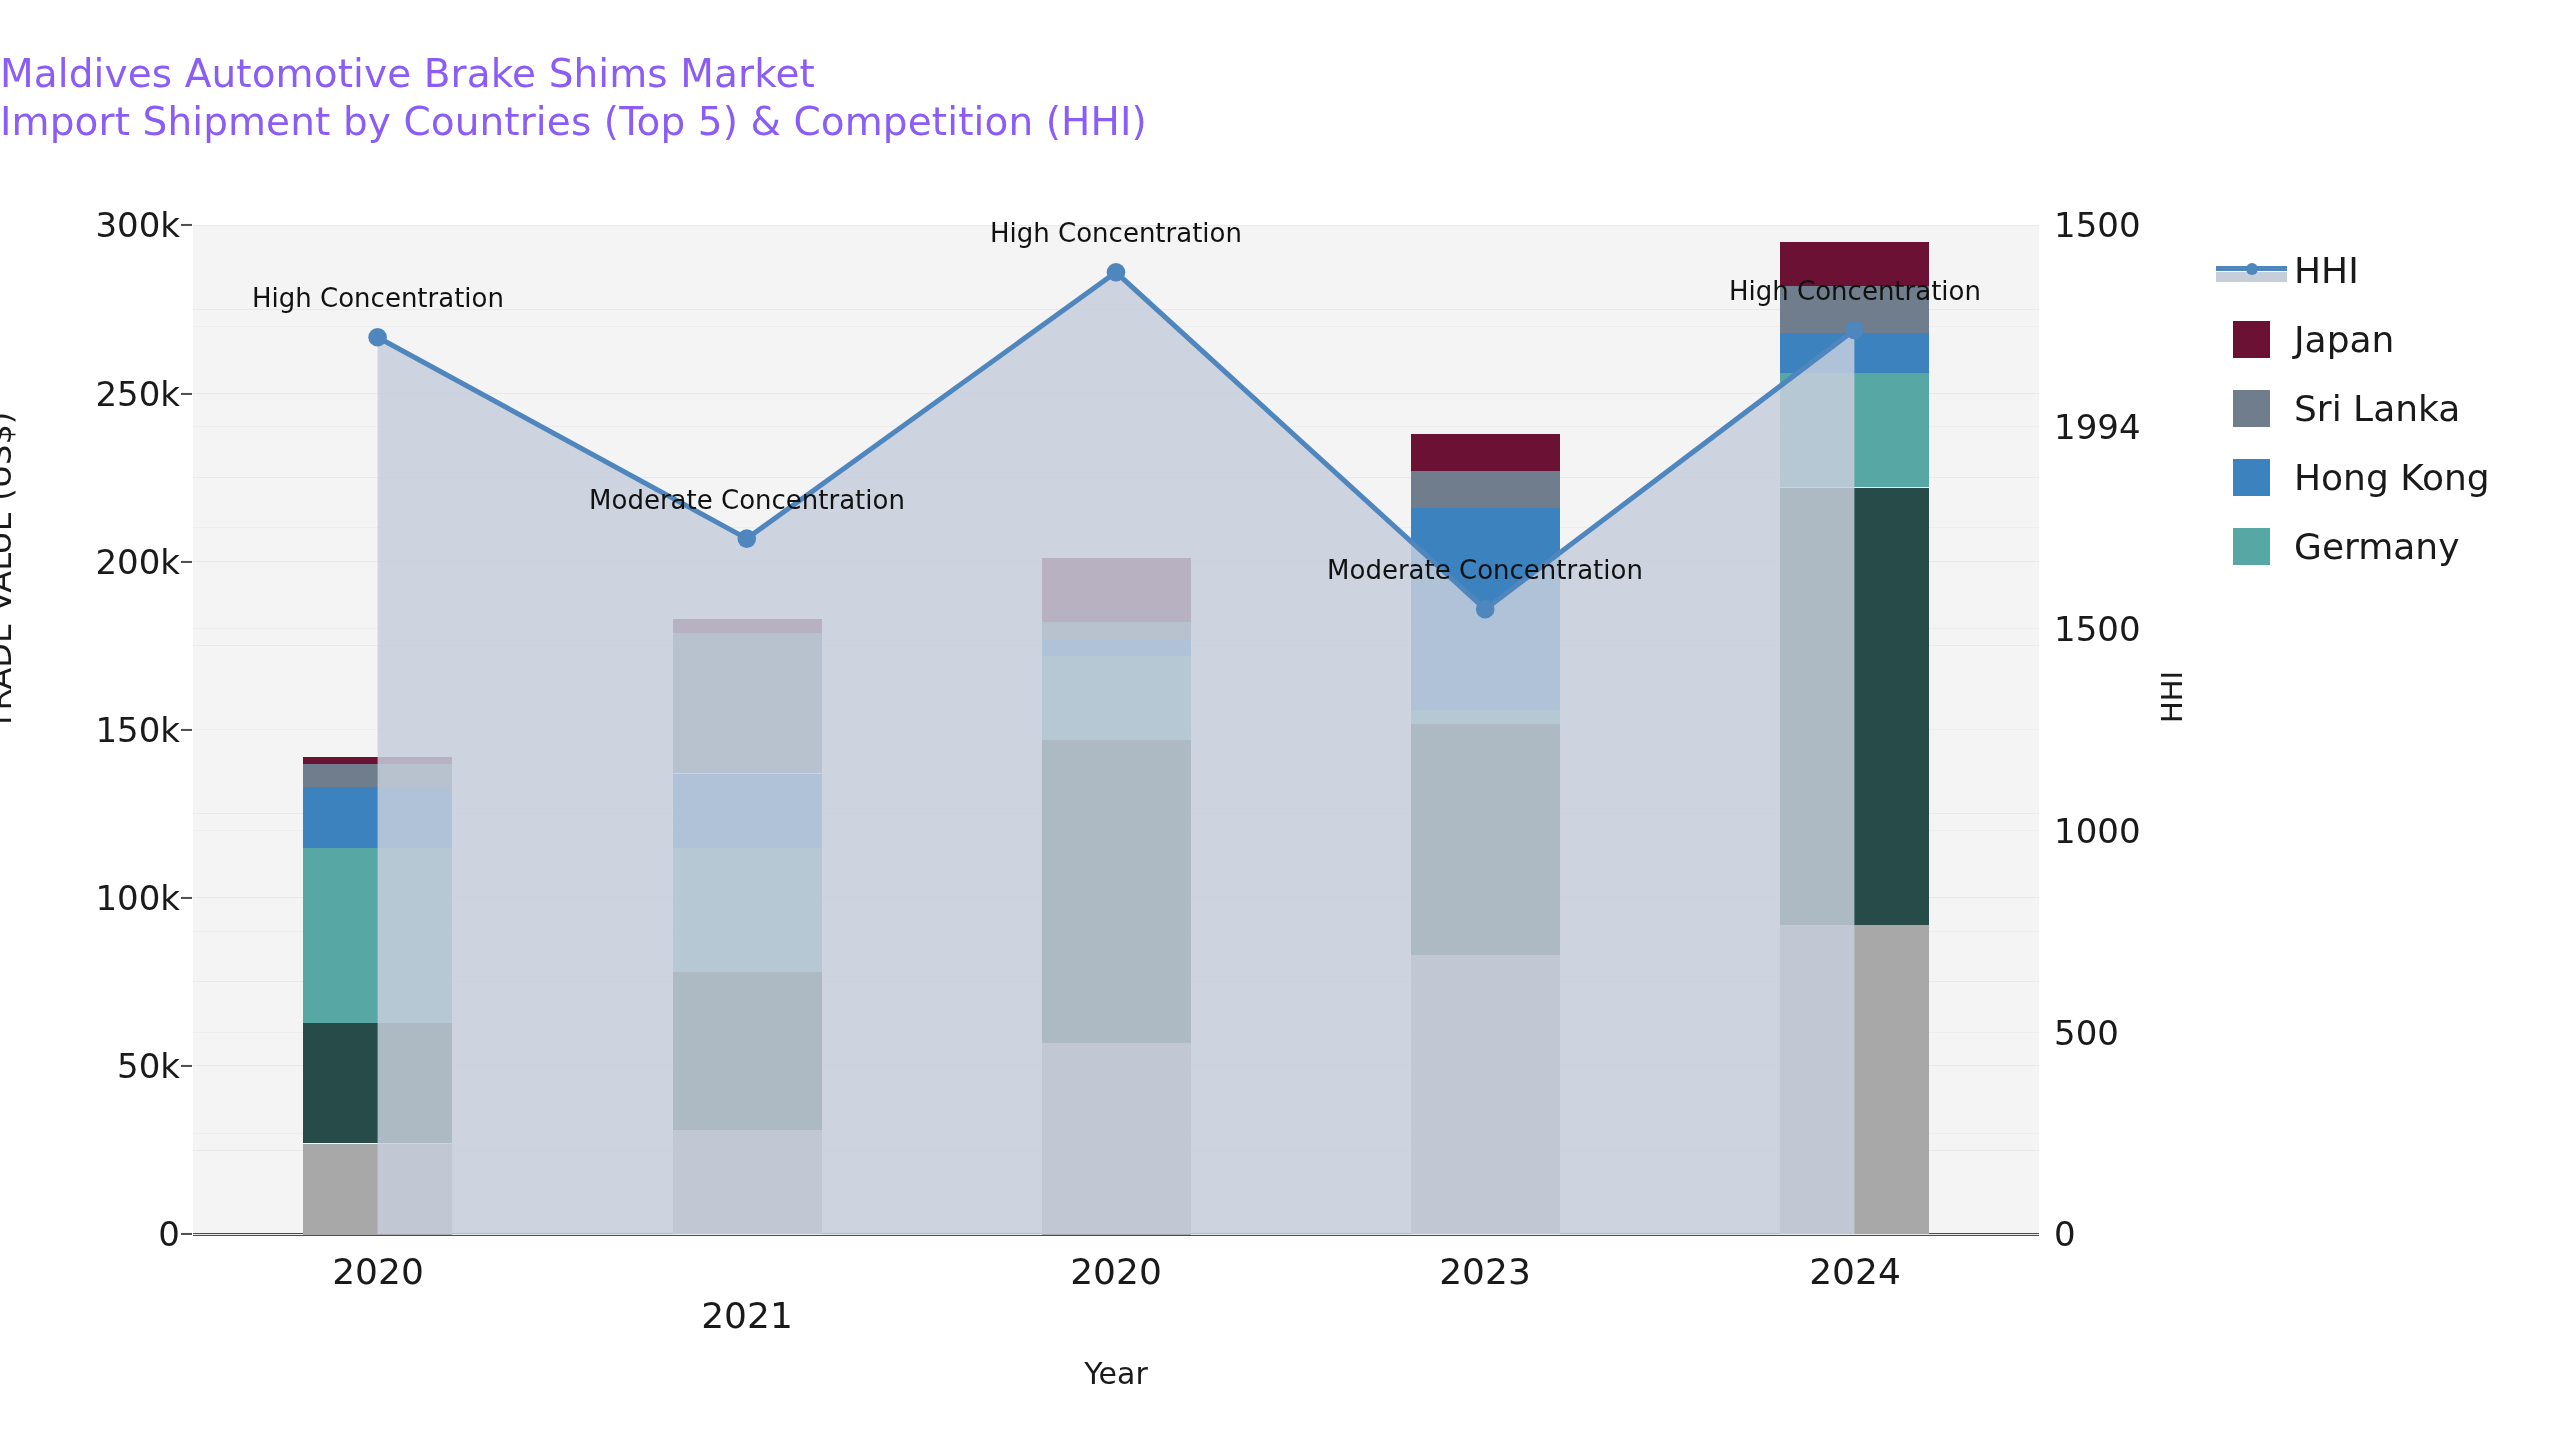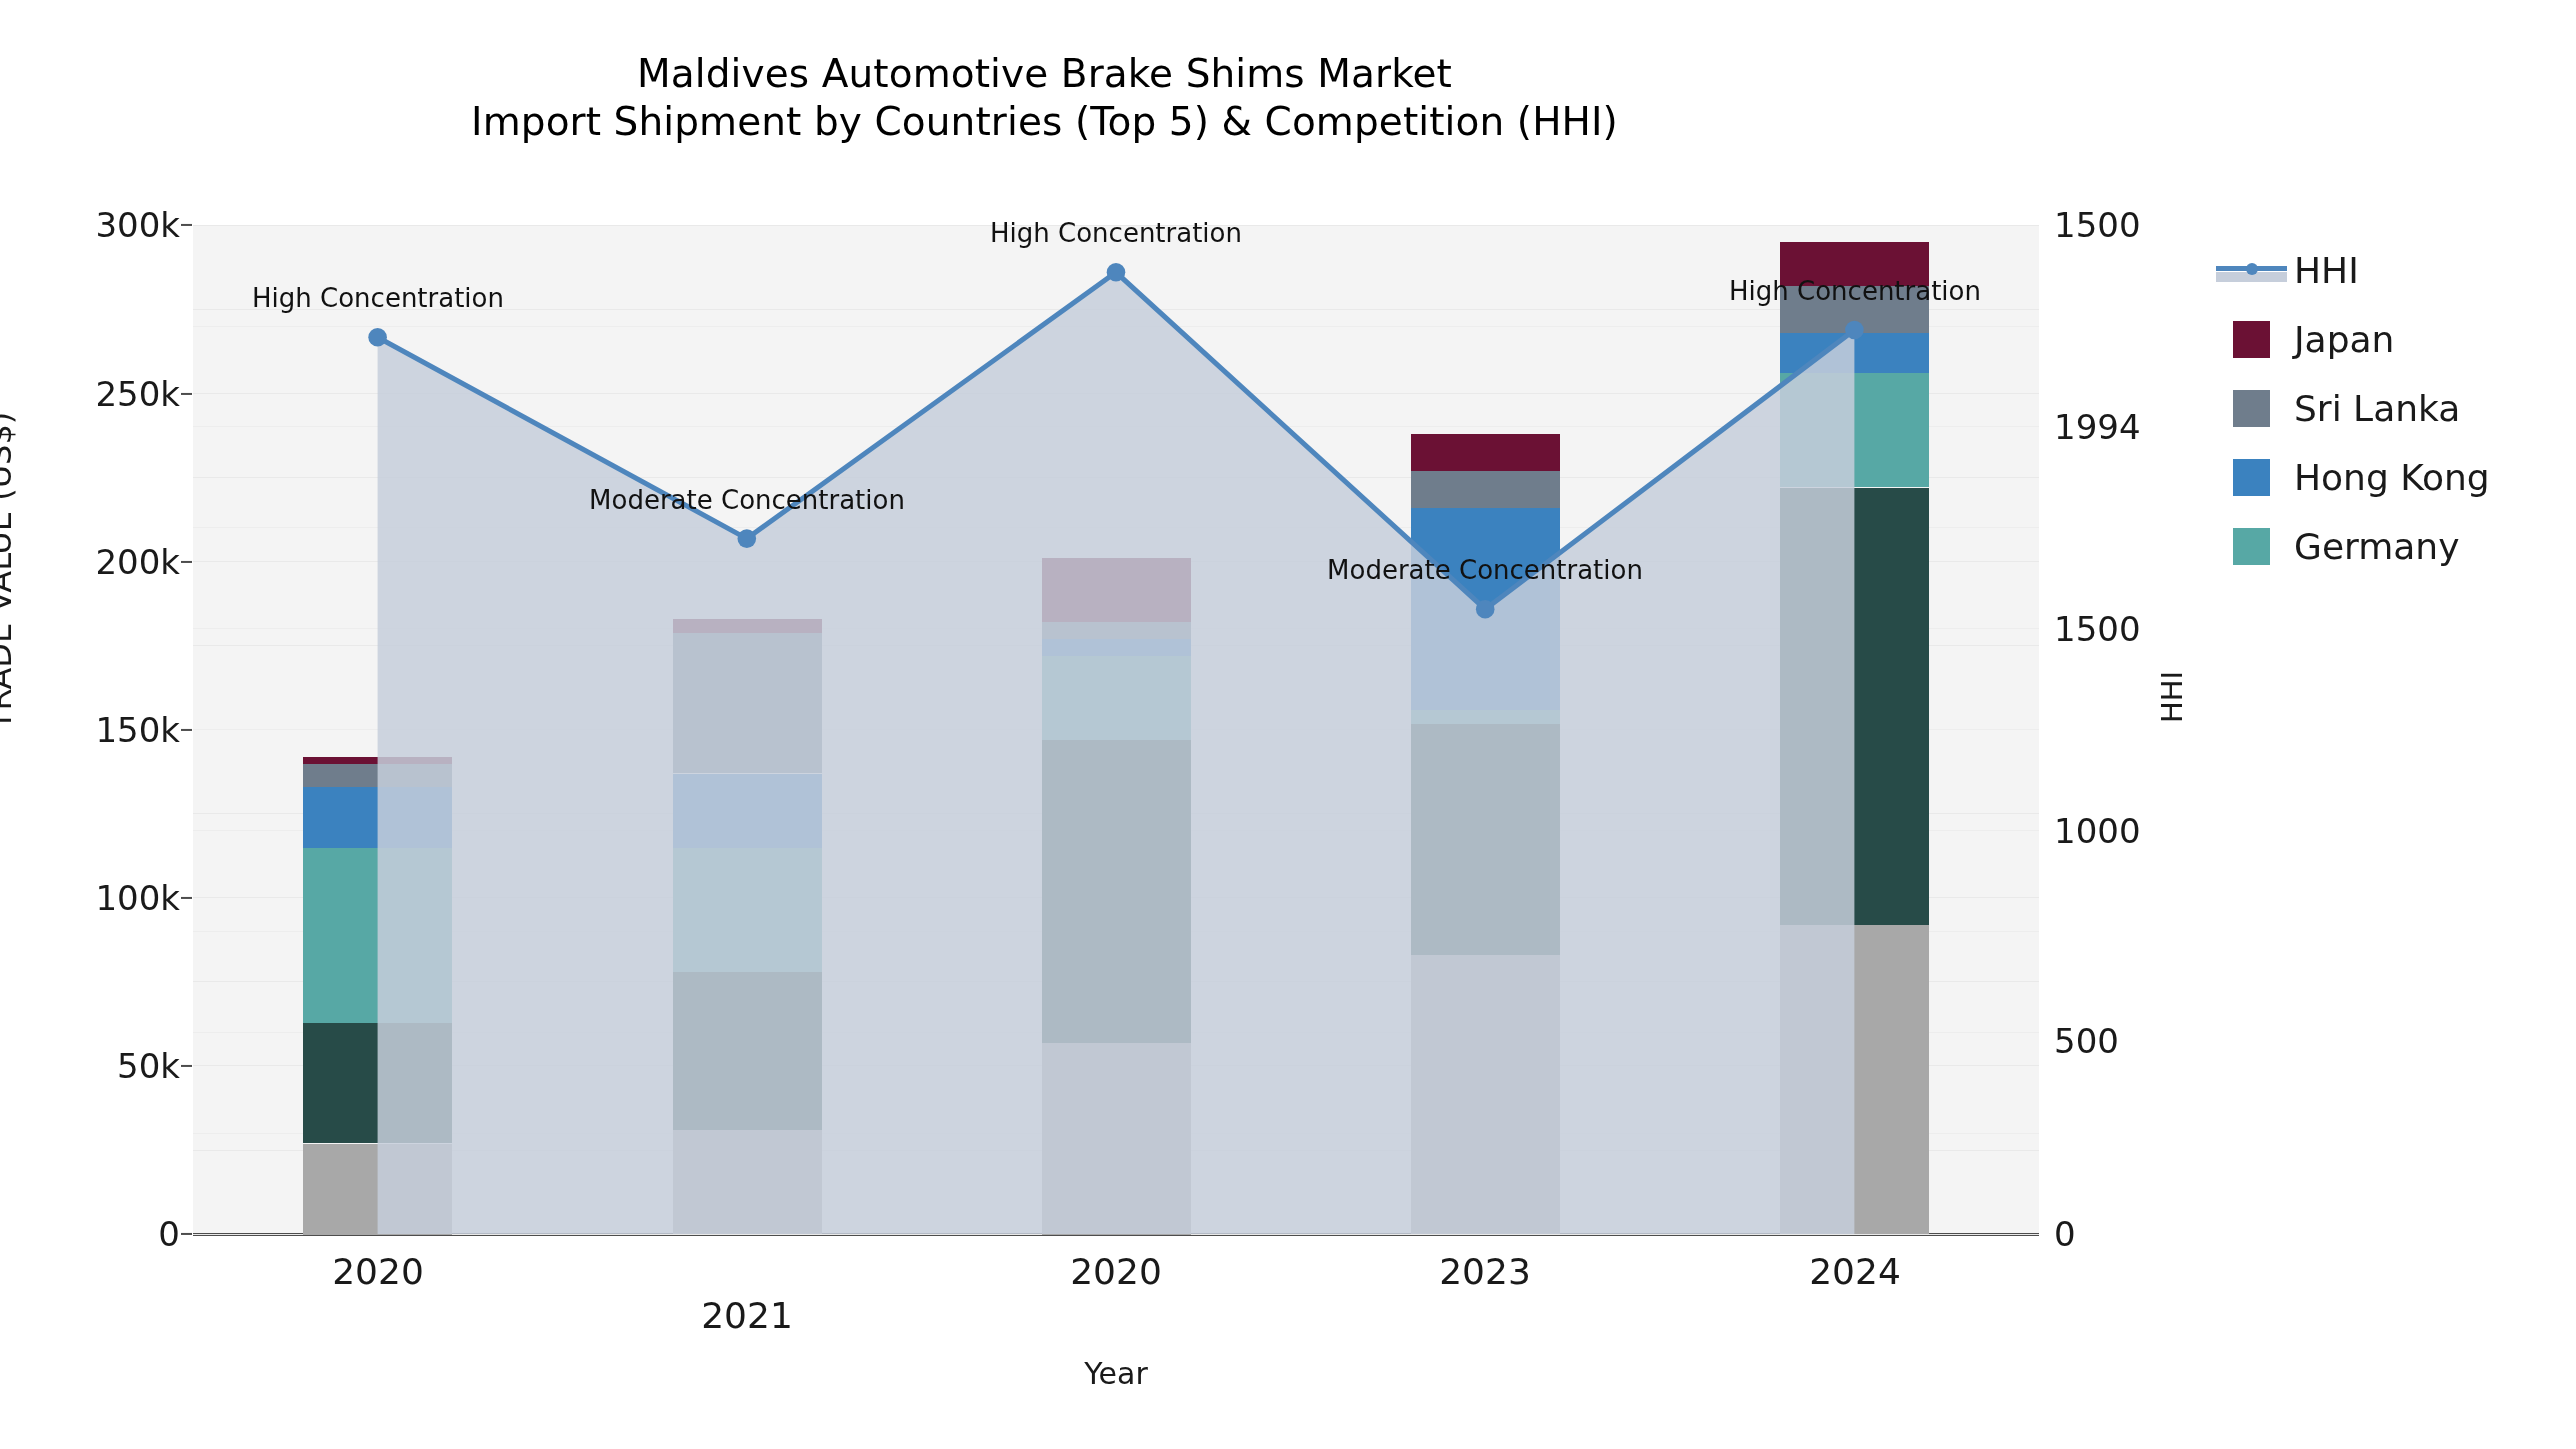--- a/index.html
+++ b/index.html
@@ -8,21 +8,21 @@
     width:2576px;height:1449px;
     background:#ffffff;
     font-family:"DejaVu Sans","Liberation Sans",sans-serif;
     overflow:hidden;
   }
   #figure{position:relative;width:2576px;height:1449px;}
 
   
   #title-block{
     position:absolute;left:0;top:50px;width:2089px;
-    text-align:center;color:#000000;
+    color:#8b5cf6;
     font-size:39px;line-height:1.22;font-weight:400;
     letter-spacing:0.1px;
   }
   #title-block div{white-space:nowrap;}
 
   
   #plot{
     position:absolute;left:193px;top:225px;width:1846px;height:1009px;
     background:#f4f4f4;
   }
@@ -143,21 +143,21 @@
       <div class="ytickmark" style="top: 730px; left: 181px;"></div>
       <div class="ytick" style="top: 562px; left: -56px;">200k</div>
       <div class="ytickmark" style="top: 562px; left: 181px;"></div>
       <div class="ytick" style="top: 394px; left: -56px;">250k</div>
       <div class="ytickmark" style="top: 394px; left: 181px;"></div>
       <div class="ytick" style="top: 225px; left: -56px;">300k</div>
       <div class="ytickmark" style="top: 225px; left: 181px;"></div>
     </div>
   <div id="ytick-right-wrap">
       <div class="ytick-right" style="top: 1234px; left: 2054px;">0</div>
-      <div class="ytick-right" style="top: 1033px; left: 2054px; margin-top: 8px;">500</div>
+      <div class="ytick-right" style="top: 1033px; left: 2054px;">500</div>
       <div class="ytick-right" style="top: 831px; left: 2054px;">1000</div>
       <div class="ytick-right" style="top: 629px; left: 2054px;">1500</div>
       <div class="ytick-right" style="top: 427px; left: 2054px;">1994</div>
       <div class="ytick-right" style="top: 225px; left: 2054px;">1500</div>
     </div>
   <div id="xtick-wrap">
       <div class="xtick" style="left: 235px;">2020</div>
       <div class="xtick" style="left: 604px; margin-top: 44px;">2021</div>
       <div class="xtick" style="left: 973px;">2020</div>
       <div class="xtick" style="left: 1342px;">2023</div>

